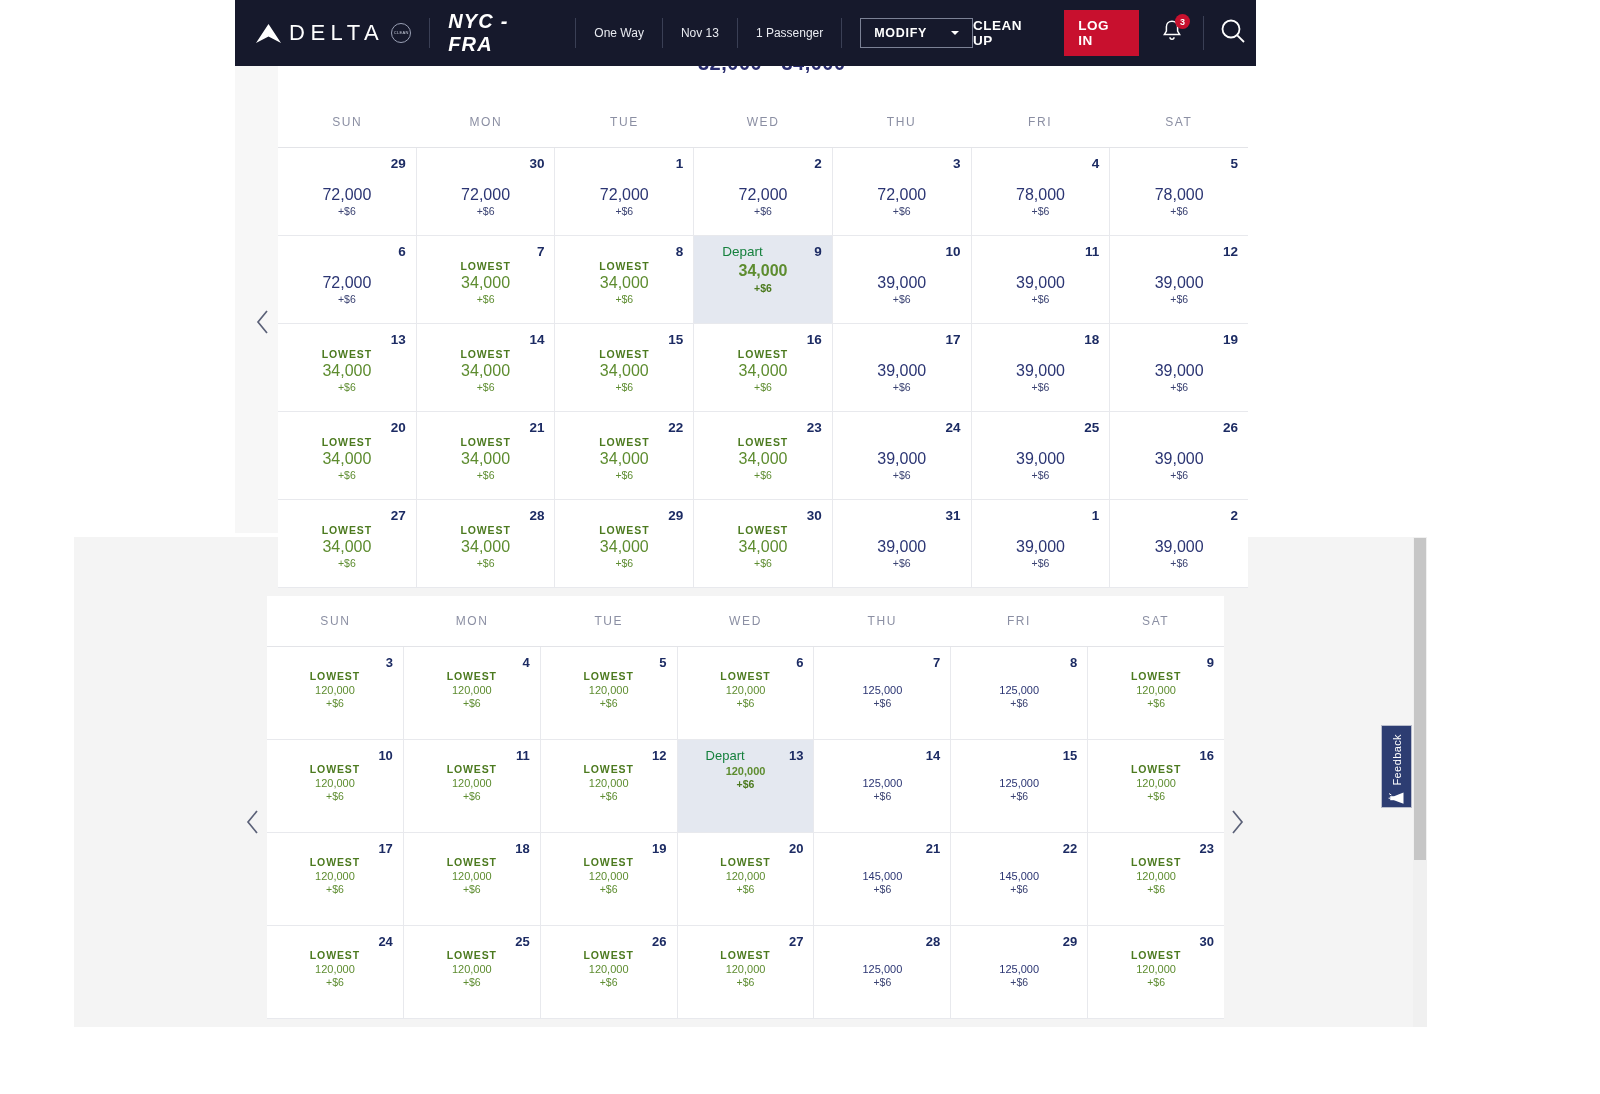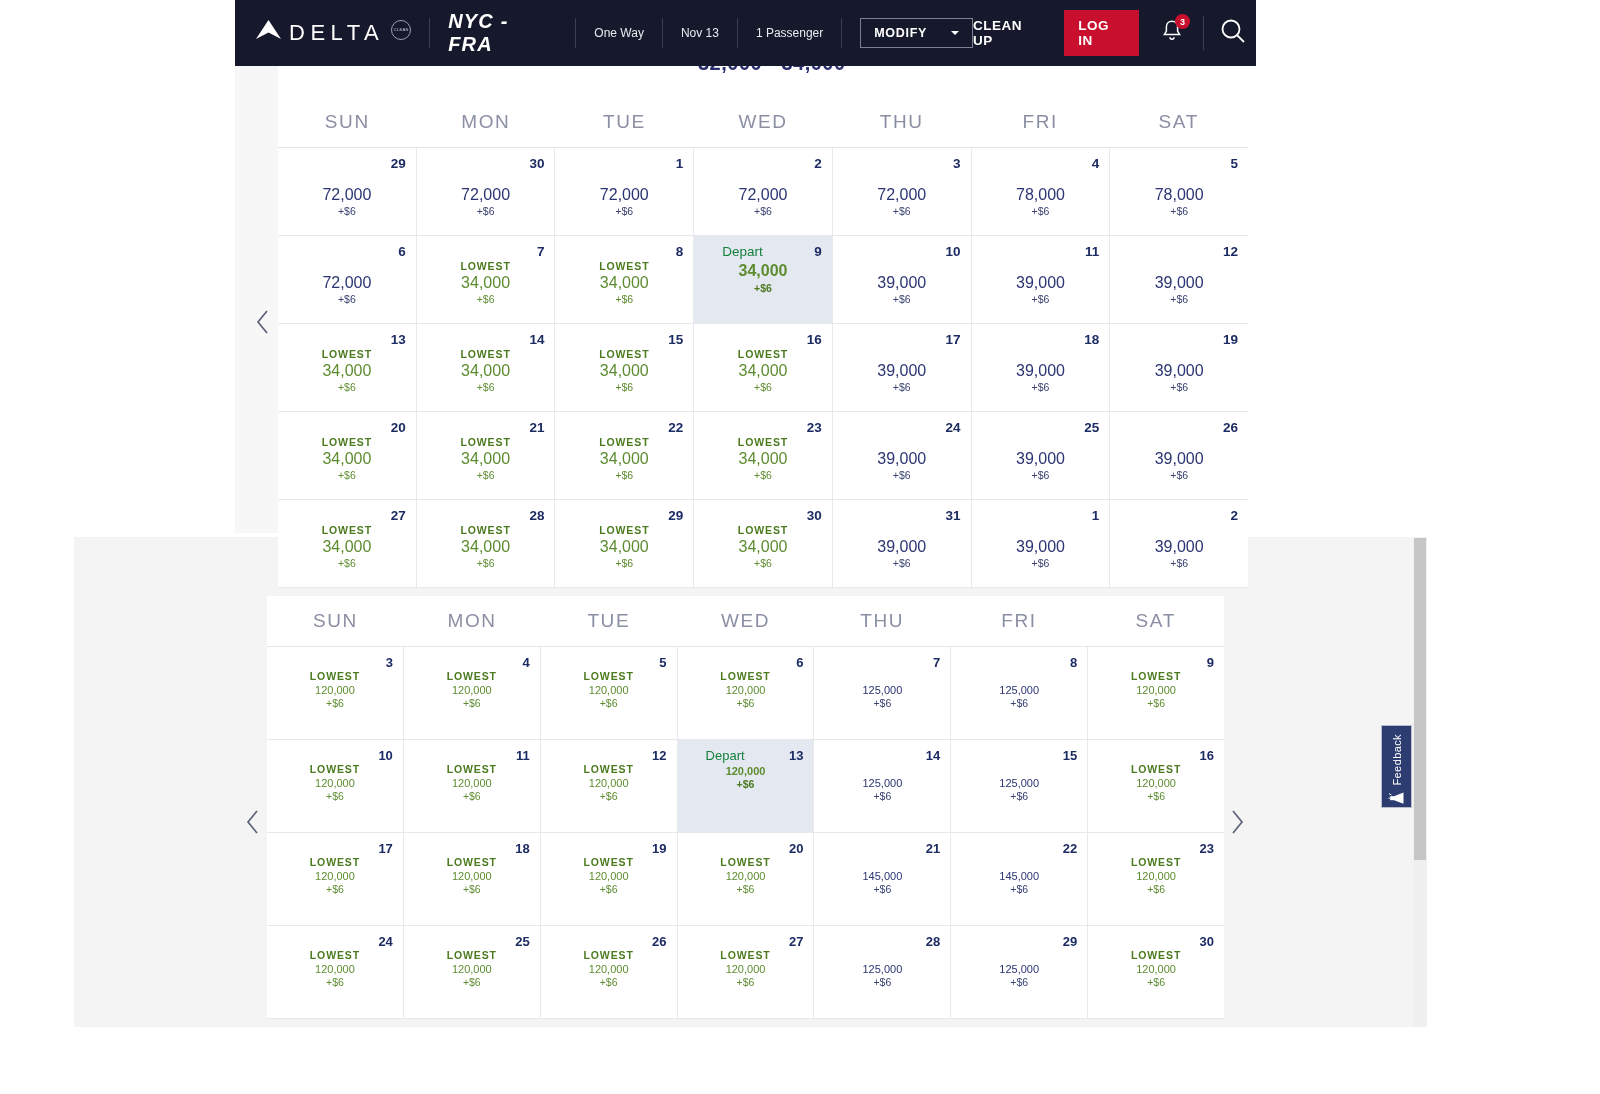--- a/index.html
+++ b/index.html
@@ -25,21 +25,21 @@
     background: #f7f7f7;
   }
 
   
   .header {
     position: absolute; left: 235px; top: 0; width: 1021px; height: 66px;
     background: #16192c;
     display: flex; align-items: center;
     z-index: 40;
   }
-  .logo-wrap { display: flex; margin-left: 21px; }
+  .logo-wrap { display: flex; align-items: center; margin-left: 21px; }
   .delta-tri { width: 25px; height: 19px; margin-right: 8px; }
   .delta-word {
     color: #ffffff; font-size: 22px; letter-spacing: 5.5px;
     font-weight: 400; font-family: "Liberation Sans", sans-serif;
   }
   .clean-badge {
     width: 20px; height: 20px; border-radius: 50%;
     border: 1px solid #9aa0b5; margin-left: 7px; position: relative;
     display: flex; align-items: center; justify-content: center;
     overflow: hidden;
@@ -78,21 +78,21 @@
   .cut-heading {
     position: absolute; left: 698px; top: 52px; z-index: 5;
     color: #2a2d6e; font-size: 20px; font-weight: 700; letter-spacing: .5px;
     white-space: nowrap;
   }
 
   
   .cal { position: absolute; background: #ffffff; }
   .dow-row { display: flex; border-bottom: 1px solid #e3e4e8; }
   .dow {
-    flex: 1 1 0; text-align: center; color: #8b8fa3; font-size: 19px;
+    flex: 1 1 0; text-align: center; color: #8b8fa3; font-size: 12px;
     letter-spacing: 1.6px; font-weight: 400;
   }
   .week { display: flex; }
   .cell {
     flex: 1 1 0; position: relative; background: #ffffff;
     border-right: 1px solid #e8e9ed; border-bottom: 1px solid #e8e9ed;
     cursor: pointer;
   }
   .cell:last-child { border-right: none; }
   .cell.sel { background: #e4e8f0; }

